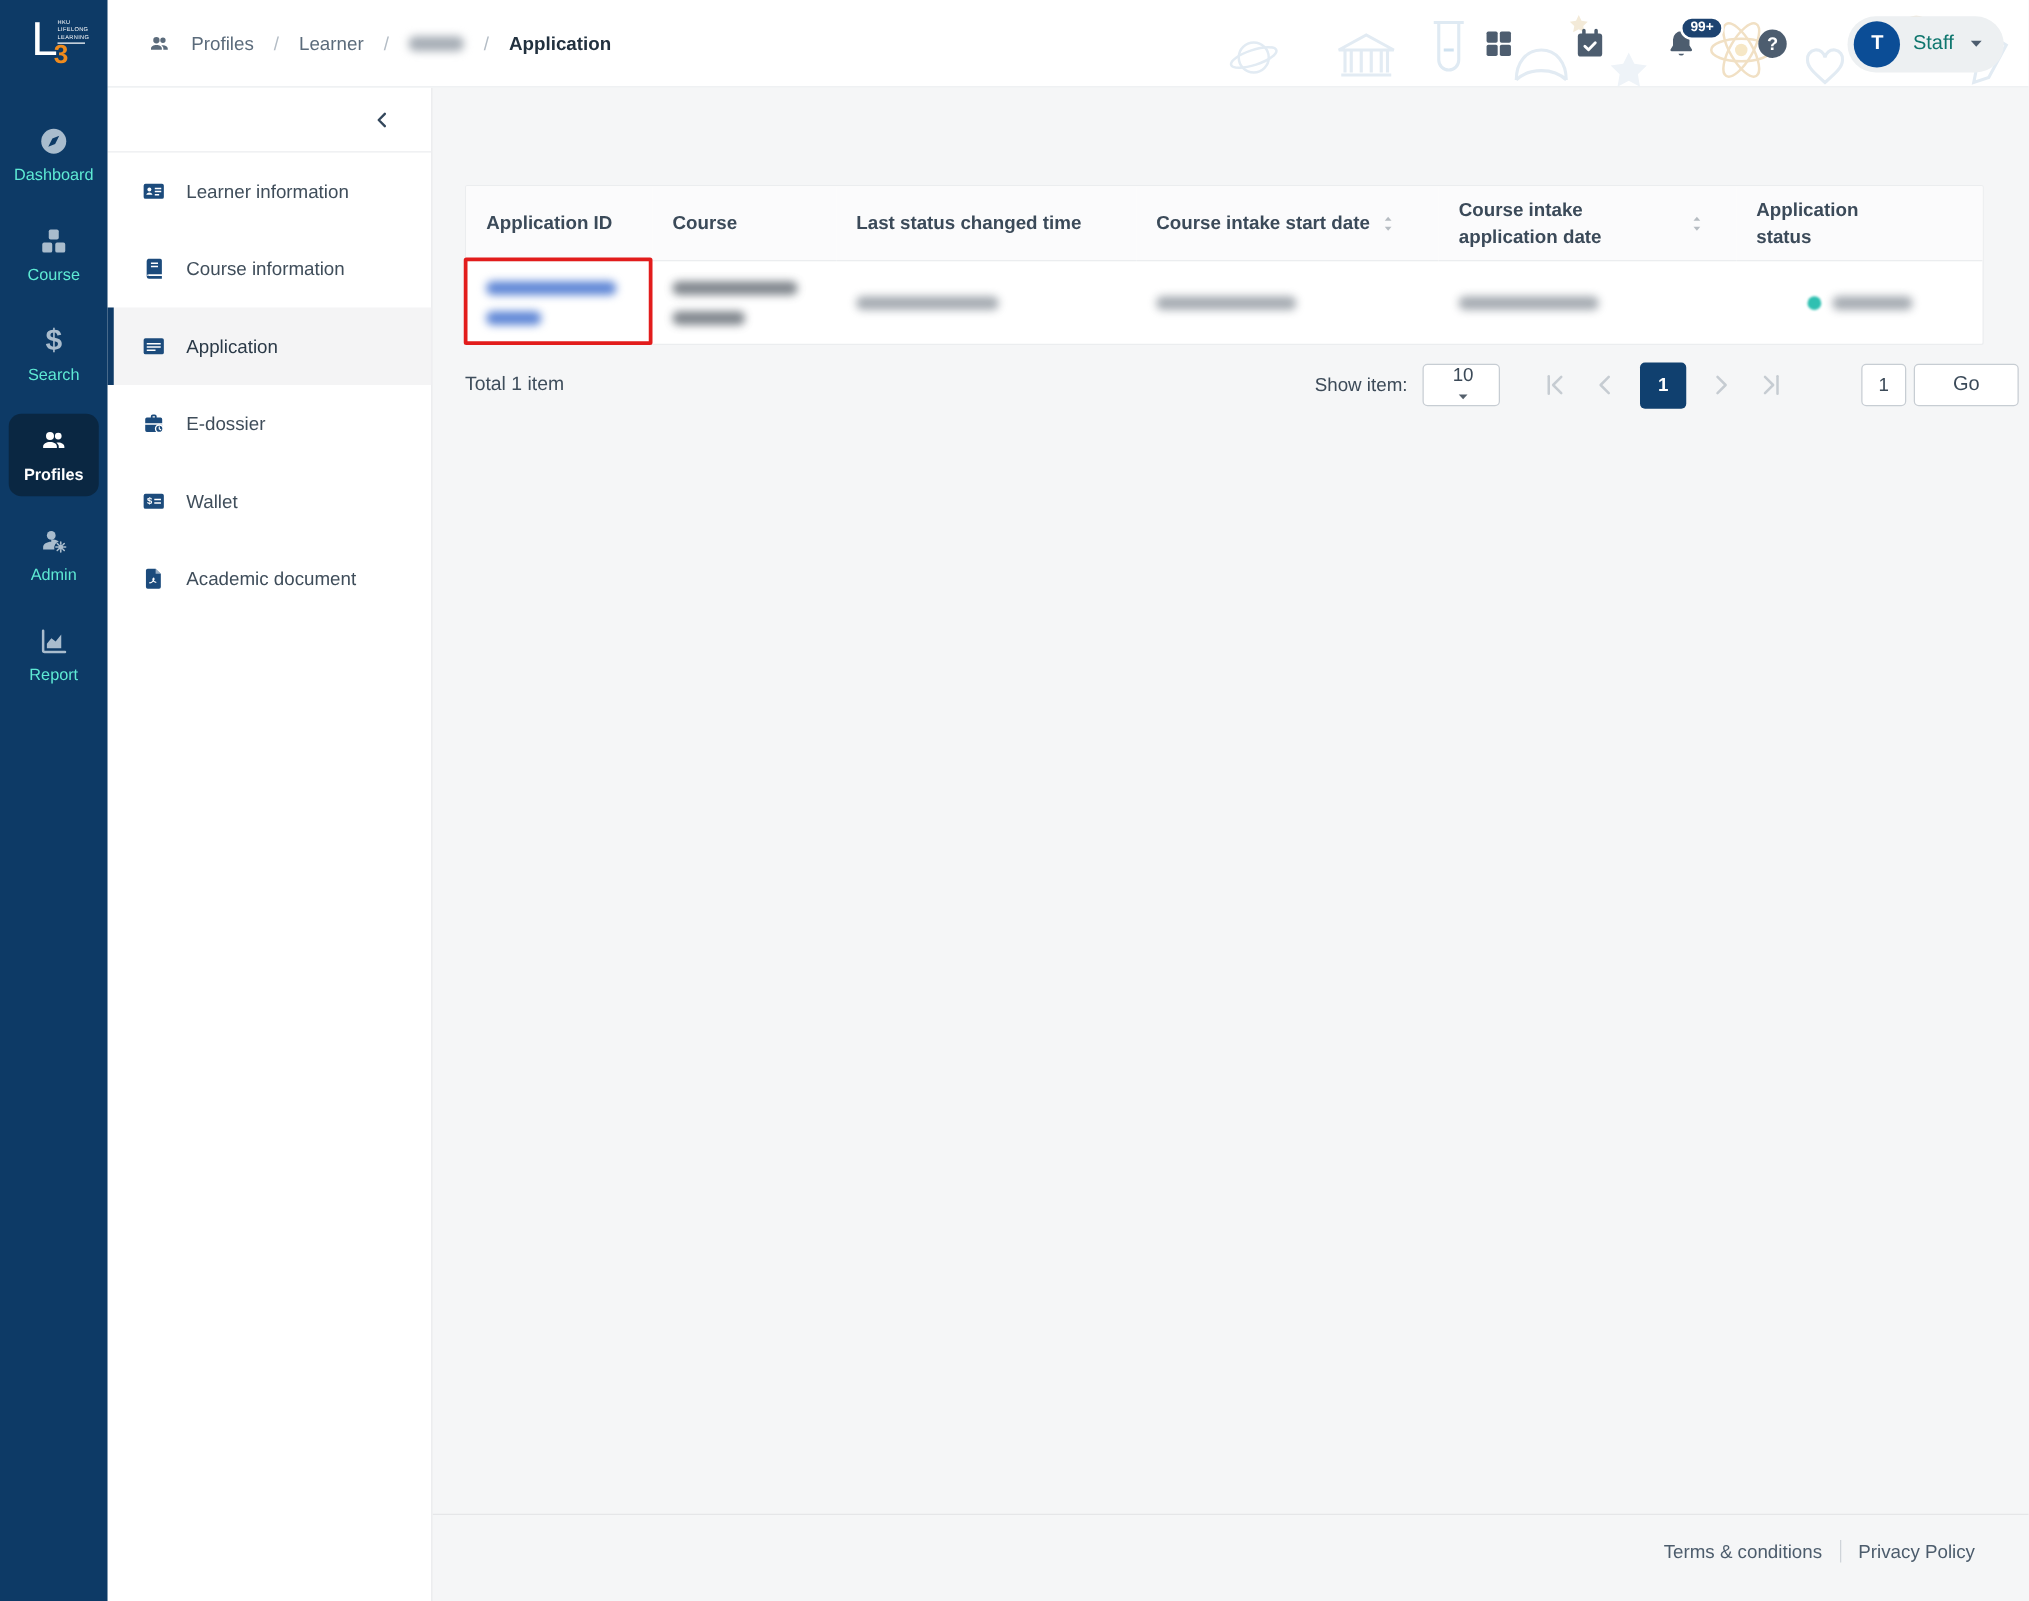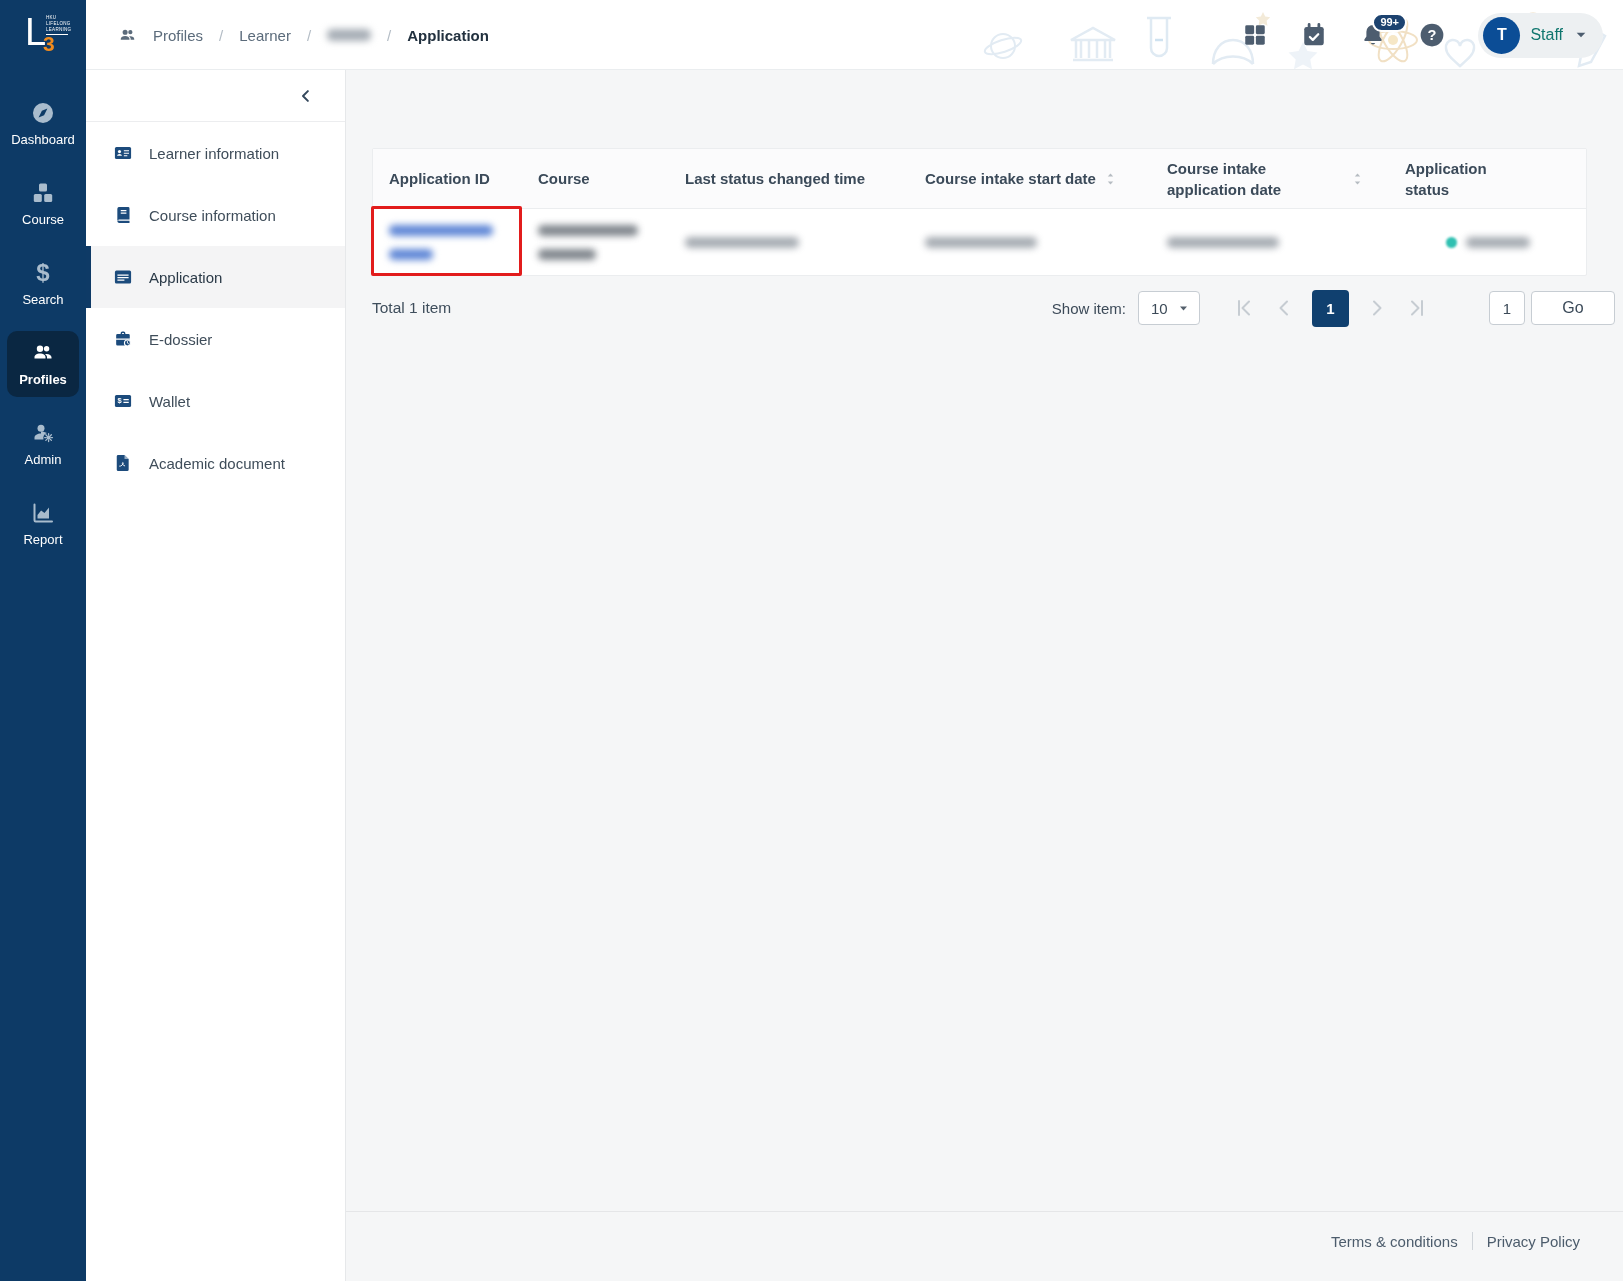--- a/index.html
+++ b/index.html
@@ -15,39 +15,39 @@
   
   .rail { position:absolute; left:0; top:0; bottom:0; width:86px; background:#0d3a66; z-index:30; }
   .logo-block { height:70px; display:flex; align-items:center; justify-content:center; }
   .logo { position:relative; width:48px; height:48px; }
   .logo-letter { position:absolute; left:6px; top:2px; font-size:38px; font-weight:400; color:#ffffff; line-height:1; }
   .logo-digit { position:absolute; left:24px; top:22px; font-size:21px; font-weight:600; color:#f08b1d; line-height:1; }
   .logo-caption { position:absolute; left:27px; top:4px; width:22px; font-size:4.5px; line-height:1.3; color:#ffffff; letter-spacing:.3px; border-bottom:.5px solid #ffffff; padding-bottom:1px; }
   .rail-nav { position:absolute; top:84px; left:0; right:0; display:flex; flex-direction:column; }
   .rail-item { height:80px; display:flex; align-items:center; justify-content:center; cursor:pointer; }
   .rail-item-inner { width:72px; height:66px; border-radius:10px; display:flex; flex-direction:column; align-items:center; justify-content:center; gap:7px; color:#a9bccd; }
-  .rail-item-inner .rail-label { font-size:13px; color:#ffffff; }
+  .rail-item-inner .rail-label { font-size:13px; color:#5eead4; }
   .rail-item.active .rail-item-inner { background:#0a2742; color:#ffffff; }
   .rail-item.active .rail-label { color:#ffffff; font-weight:700; }
   .rail-icon { width:24px; height:24px; display:flex; align-items:center; justify-content:center; }
   .rail-icon svg { width:24px; height:24px; fill:currentColor; }
   .dollar-glyph { font-size:24px; font-weight:600; line-height:1; }
 
   
   .topbar { position:absolute; left:86px; top:0; right:0; height:70px; background:#ffffff; border-bottom:1px solid #eaedef; z-index:20; overflow:hidden; }
   .doodles { position:absolute; right:0; top:0; width:660px; height:70px; z-index:0; }
   .breadcrumb { position:absolute; left:32px; top:0; height:70px; display:flex; align-items:center; gap:16px; z-index:1; }
   .crumb { font-size:15px; color:#5b6b7b; cursor:pointer; }
   .crumb-sep { font-size:15px; color:#b3bcc5; }
   .crumb-current { font-size:15px; font-weight:700; color:#22313f; }
   .crumb-icon svg { width:19px; height:19px; fill:#5b6b7b; display:block; }
   .blob { border-radius:5px; filter:blur(3.5px); }
   .crumb-blob { width:44px; height:12px; background:#a7aeb6; }
 
-  .top-actions { position:absolute; right:20px; top:0; height:70px; display:flex; align-items:center; gap:33px; z-index:1; }
+  .top-actions { position:absolute; right:20px; top:0; height:70px; display:flex; align-items:center; gap:47px; z-index:1; }
   .action-icon { width:26px; height:26px; position:relative; cursor:pointer; color:#4d5d6f; }
   .action-icon svg { width:26px; height:26px; fill:currentColor; display:block; }
   .badge { position:absolute; top:-9px; left:12px; background:#1d4370; color:#ffffff; font-size:11px; font-weight:700; border-radius:10px; padding:2px 6px; border:2px solid #ffffff; line-height:1; }
   .user-pill { display:flex; align-items:center; gap:10px; background:#edf0f2; border-radius:23px; height:45px; padding:4px 14px 4px 5px; cursor:pointer; }
   .avatar { width:37px; height:37px; border-radius:50%; background:#0b4d96; color:#ffffff; display:flex; align-items:center; justify-content:center; font-size:16px; font-weight:700; }
   .user-name { font-size:16px; color:#0f766e; }
   .caret svg { width:16px; height:16px; fill:#4d5d6f; display:block; }
 
   
   .subsidebar { position:absolute; left:86px; top:70px; width:260px; bottom:0; background:#ffffff; border-right:1px solid #e6e8ea; z-index:10; }
@@ -83,21 +83,21 @@
   .link-blob { background:#5e86d6; height:11px; }
   .text-blob { background:#555d66; height:11px; opacity:.75; }
   .date-blob { background:#767f89; height:11px; opacity:.65; }
   .status-dot { width:11px; height:11px; border-radius:50%; background:#2fc0b1; filter:blur(1px); }
   .annotation-box { position:absolute; left:-2px; top:57px; width:151px; height:70px; border:3px solid #e21c1c; border-radius:2px; z-index:5; pointer-events:none; }
 
   .summary-row { position:absolute; top:220px; left:26px; right:8px; height:36px; display:flex; align-items:center; justify-content:space-between; }
   .total-text { font-size:15.5px; color:#3f4e5c; }
   .pagination { display:flex; align-items:center; }
   .show-rows-label { font-size:15px; color:#3c4a58; margin-right:12px; }
-  .rows-select { width:62px; height:34px; background:#ffffff; border:1px solid #c7cdd3; border-radius:4px; display:flex; align-items:center; justify-content:space-between; padding:0 9px 0 12px; font-size:15px; color:#3c4a58; cursor:pointer; margin-right:24px; }
+  .rows-select { width:62px; height:34px; background:#ffffff; border:1px solid #c7cdd3; border-radius:4px; display:flex; align-items:center; justify-content:space-between; padding:0 9px 0 12px; font-size:15px; color:#3c4a58; cursor:pointer; margin-right:24px;flex-direction:column; }
   .rows-select svg { width:13px; height:13px; fill:#55606c; }
   .page-nav { width:24px; height:24px; margin:0 8px; cursor:default; }
   .page-nav svg { width:24px; height:24px; stroke:#c6ccd2; fill:none; stroke-width:2; stroke-linecap:round; stroke-linejoin:round; display:block; }
   .page-current { width:37px; height:37px; margin:0 8px; background:#10406f; border-radius:4px; color:#ffffff; font-size:15px; font-weight:600; display:flex; align-items:center; justify-content:center; cursor:pointer; }
   .goto-input { width:36px; height:34px; margin-left:52px; border:1px solid #c7cdd3; border-radius:4px; text-align:center; font-size:15px; color:#3c4a58; font-family:"Liberation Sans", sans-serif; outline:none; background:#fff; }
   .go-btn { width:84px; height:34px; margin-left:6px; background:#ffffff; border:1px solid #c7cdd3; border-radius:4px; font-size:16px; color:#3b4a59; font-family:"Liberation Sans", sans-serif; cursor:pointer; }
 
   .footer-divider { position:absolute; left:0; right:0; top:1141px; height:1px; background:#e5e6e8; }
   .footer-links { position:absolute; top:1162px; right:43px; display:flex; align-items:center; font-size:15px; color:#4c5c6c; }
   .footer-link { cursor:pointer; }

